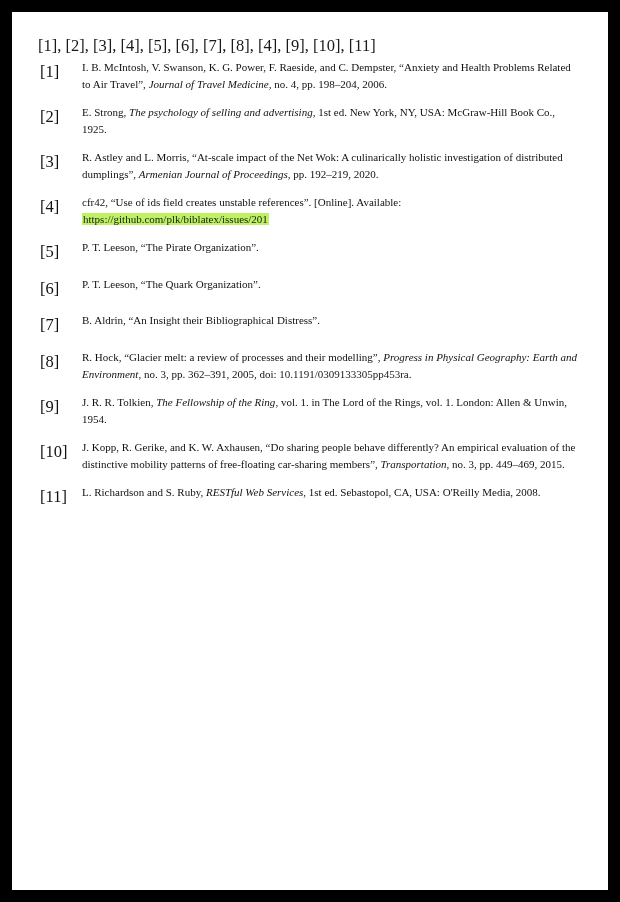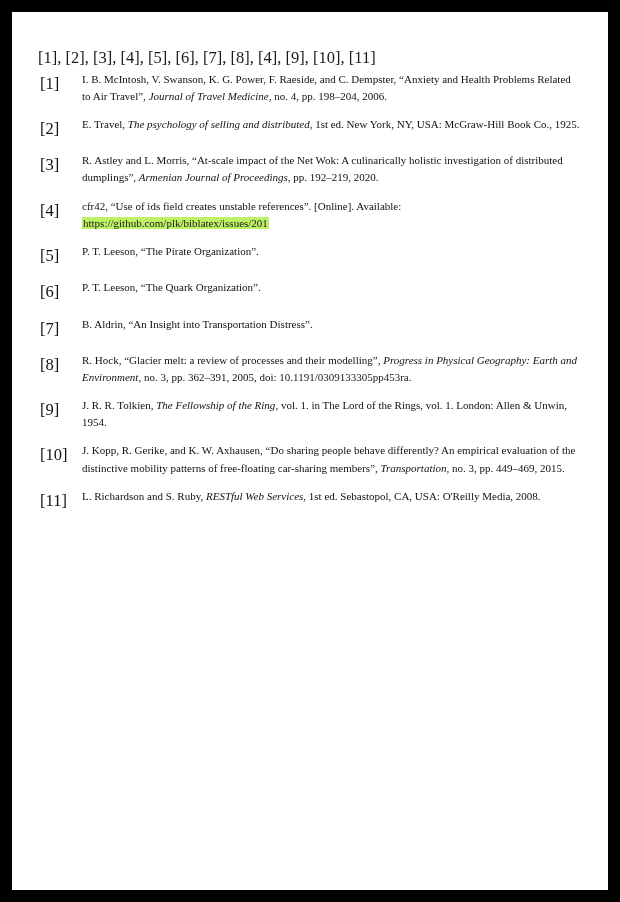--- a/index.html
+++ b/index.html
@@ -20,21 +20,21 @@
     height: 878px;
     background: #ffffff;
     box-sizing: border-box;
     padding: 18px 26px 10px 26px;
     overflow: hidden;
   }
   .citelist {
     font-size: 16.5px;
     line-height: 1.5;
     color: #111;
-    margin: 16px 0 0 0;
+    margin: 4px 0 0 0;
   }
   .citelist .cite {
     color: #1a1a1a;
     cursor: pointer;
   }
   h1.biblio-title {
     font-family: "Liberation Serif", serif;
     font-size: 27px;
     font-weight: bold;
     letter-spacing: 0.2px;
@@ -85,41 +85,41 @@
   <div class="citelist"><span class="cite">[1]</span><span>, </span><span class="cite">[2]</span><span>, </span><span class="cite">[3]</span><span>, </span><span class="cite">[4]</span><span>, </span><span class="cite">[5]</span><span>, </span><span class="cite">[6]</span><span>, </span><span class="cite">[7]</span><span>, </span><span class="cite">[8]</span><span>, </span><span class="cite">[4]</span><span>, </span><span class="cite">[9]</span><span>, </span><span class="cite">[10]</span><span>, </span><span class="cite">[11]</span></div>
 
 
   <div class="bibliography">
       <div class="entry">
         <div class="label">[1]</div>
         <div class="body"><span>I. B. McIntosh, V. Swanson, K. G. Power, F. Raeside, and C. Dempster, “Anxiety and Health Problems Related to Air Travel”, </span><i>Journal of Travel Medicine</i><span>, no. 4, pp. 198–204, 2006.</span></div>
       </div>
       <div class="entry">
         <div class="label">[2]</div>
-        <div class="body"><span>E. Travel, </span><i>The psychology of selling and distributed</i><span>, 1st ed. New York, NY, USA: McGraw-Hill Book Co., 1925.</span></div>
+        <div class="body"><span>E. Strong, </span><i>The psychology of selling and advertising</i><span>, 1st ed. New York, NY, USA: McGraw-Hill Book Co., 1925.</span></div>
       </div>
       <div class="entry">
         <div class="label">[3]</div>
         <div class="body"><span>R. Astley and L. Morris, “At-scale impact of the Net Wok: A culinarically holistic investigation of distributed dumplings”, </span><i>Armenian Journal of Proceedings</i><span>, pp. 192–219, 2020.</span></div>
       </div>
       <div class="entry">
         <div class="label">[4]</div>
         <div class="body"><span>cfr42, “Use of ids field creates unstable references”. [Online]. Available: </span><a class="link">https://github.com/plk/biblatex/issues/201</a></div>
       </div>
       <div class="entry">
         <div class="label">[5]</div>
         <div class="body"><span>P. T. Leeson, “The Pirate Organization”.</span></div>
       </div>
       <div class="entry">
         <div class="label">[6]</div>
         <div class="body"><span>P. T. Leeson, “The Quark Organization”.</span></div>
       </div>
       <div class="entry">
         <div class="label">[7]</div>
-        <div class="body"><span>B. Aldrin, “An Insight into Transportation Distress”.</span></div>
+        <div class="body"><span>B. Aldrin, “An Insight their Bibliographical Distress”.</span></div>
       </div>
       <div class="entry">
         <div class="label">[8]</div>
         <div class="body"><span>R. Hock, “Glacier melt: a review of processes and their modelling”, </span><i>Progress in Physical Geography: Earth and Environment</i><span>, no. 3, pp. 362–391, 2005, doi: </span><a class="doi">10.1191/0309133305pp453ra</a><span>.</span></div>
       </div>
       <div class="entry">
         <div class="label">[9]</div>
         <div class="body"><span>J. R. R. Tolkien, </span><i>The Fellowship of the Ring</i><span>, vol. 1. in The Lord of the Rings, vol. 1. London: Allen &amp; Unwin, 1954.</span></div>
       </div>
       <div class="entry">

